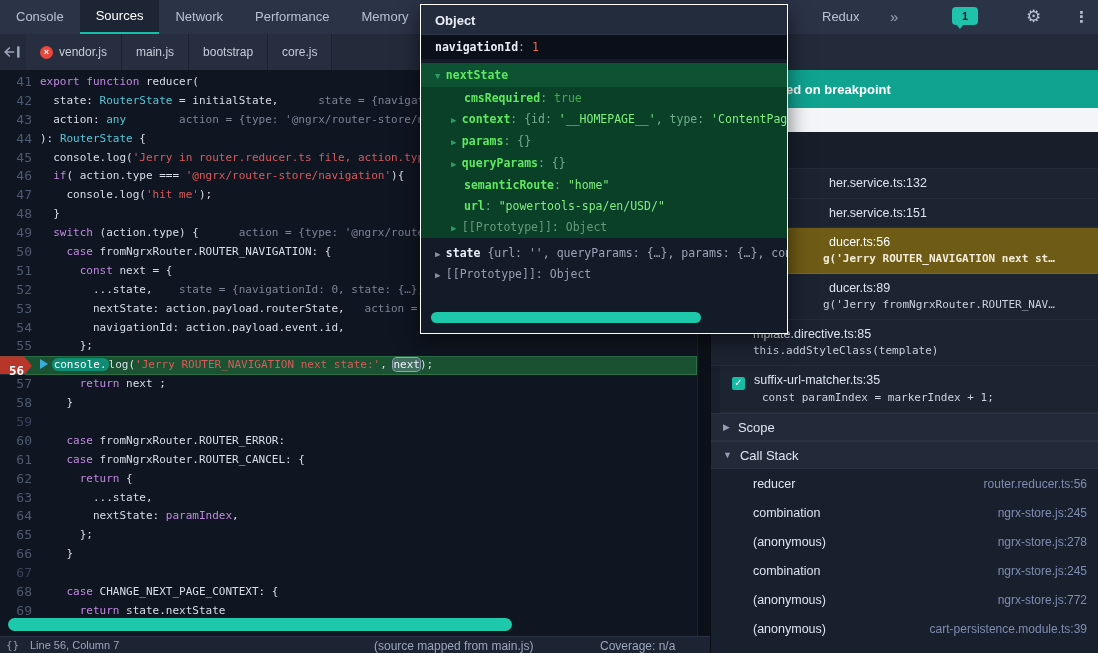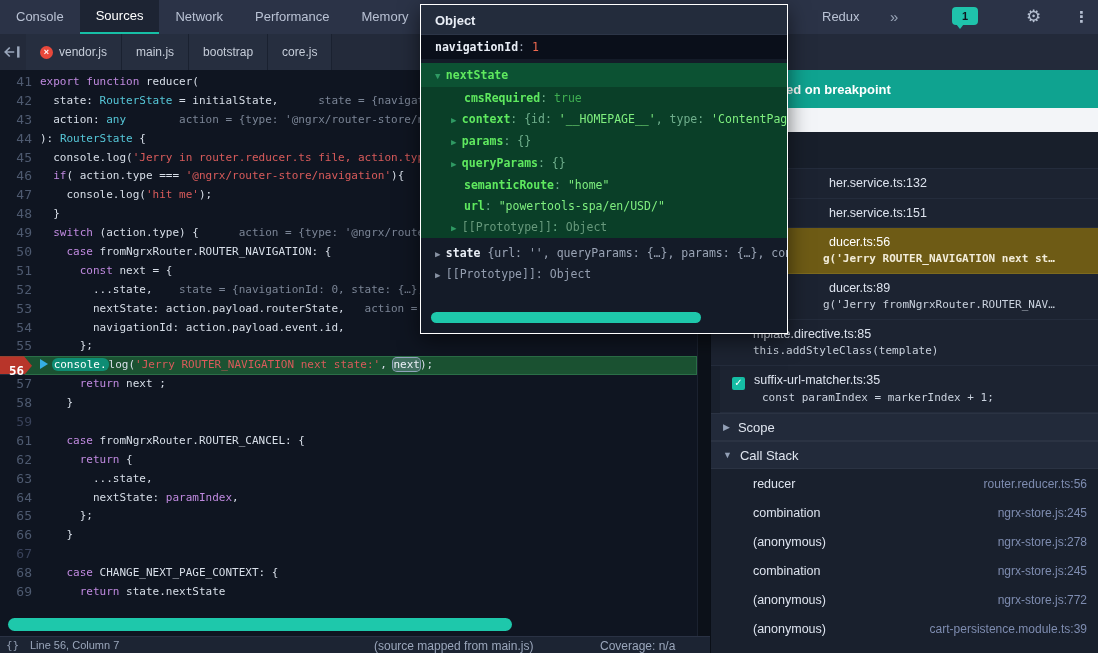--- a/index.html
+++ b/index.html
@@ -176,20 +176,21 @@
       <div class="line"><span class="ln">50</span><span class="lc"><span class="tk-k">    case</span><span class="tk-t"> fromNgrxRouter.ROUTER_NAVIGATION: {</span></span></div>
       <div class="line"><span class="ln">51</span><span class="lc"><span class="tk-k">      const</span><span class="tk-t"> next = {</span></span></div>
       <div class="line"><span class="ln">52</span><span class="lc"><span class="tk-t">        ...state,</span><span class="tk-h">    state = {navigationId: 0, state: {…}, nextState</span></span></div>
       <div class="line"><span class="ln">53</span><span class="lc"><span class="tk-t">        nextState: action.payload.routerState,</span><span class="tk-h">   action = {typ</span></span></div>
       <div class="line"><span class="ln">54</span><span class="lc"><span class="tk-t">        navigationId: action.payload.event.id,</span></span></div>
       <div class="line"><span class="ln">55</span><span class="lc"><span class="tk-t">      };</span></span></div>
       <div class="line paused"><span class="ln bp">56</span><span class="lc"><span class="tk-t"> </span><span class="pmk"></span><span class="tk-c">console.</span><span class="tk-t">log(</span><span class="tk-s">'Jerry ROUTER_NAVIGATION next state:'</span><span class="tk-t">, </span><span class="tk-b">next</span><span class="tk-t">);</span></span></div>
       <div class="line"><span class="ln">57</span><span class="lc"><span class="tk-k">      return</span><span class="tk-t"> next ;</span></span></div>
       <div class="line"><span class="ln">58</span><span class="lc"><span class="tk-t">    }</span></span></div>
       <div class="line"><span class="ln dim">59</span><span class="lc"></span></div>
+      <div class="line"><span class="ln">60</span><span class="lc"><span class="tk-k">    case</span><span class="tk-t"> fromNgrxRouter.ROUTER_ERROR:</span></span></div>
       <div class="line"><span class="ln">61</span><span class="lc"><span class="tk-k">    case</span><span class="tk-t"> fromNgrxRouter.ROUTER_CANCEL: {</span></span></div>
       <div class="line"><span class="ln">62</span><span class="lc"><span class="tk-k">      return</span><span class="tk-t"> {</span></span></div>
       <div class="line"><span class="ln">63</span><span class="lc"><span class="tk-t">        ...state,</span></span></div>
       <div class="line"><span class="ln">64</span><span class="lc"><span class="tk-t">        nextState: </span><span class="tk-u">paramIndex</span><span class="tk-t">,</span></span></div>
       <div class="line"><span class="ln">65</span><span class="lc"><span class="tk-t">      };</span></span></div>
       <div class="line"><span class="ln">66</span><span class="lc"><span class="tk-t">    }</span></span></div>
       <div class="line"><span class="ln dim">67</span><span class="lc"></span></div>
       <div class="line"><span class="ln">68</span><span class="lc"><span class="tk-k">    case</span><span class="tk-t"> CHANGE_NEXT_PAGE_CONTEXT: {</span></span></div>
       <div class="line"><span class="ln">69</span><span class="lc"><span class="tk-k">      return</span><span class="tk-t"> state.nextState</span></span></div>
     </div>

